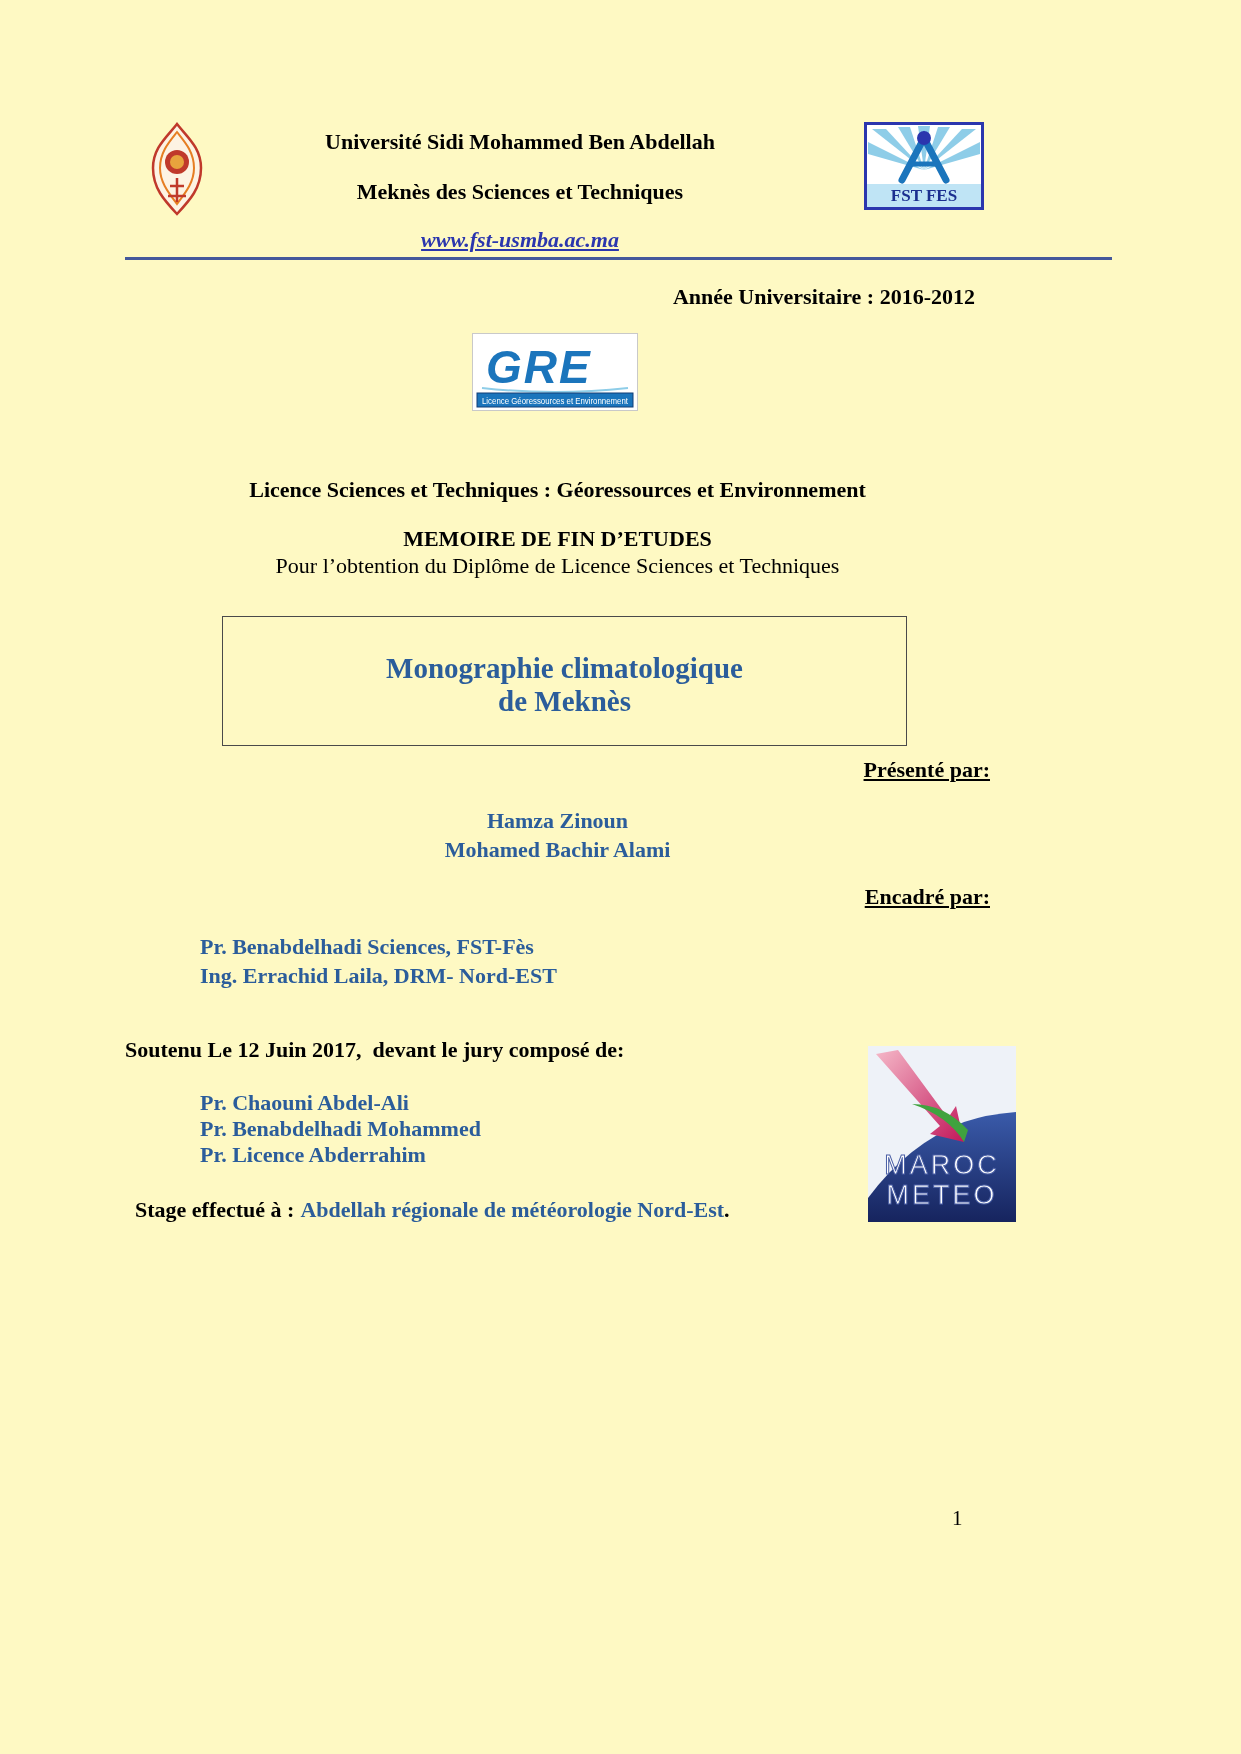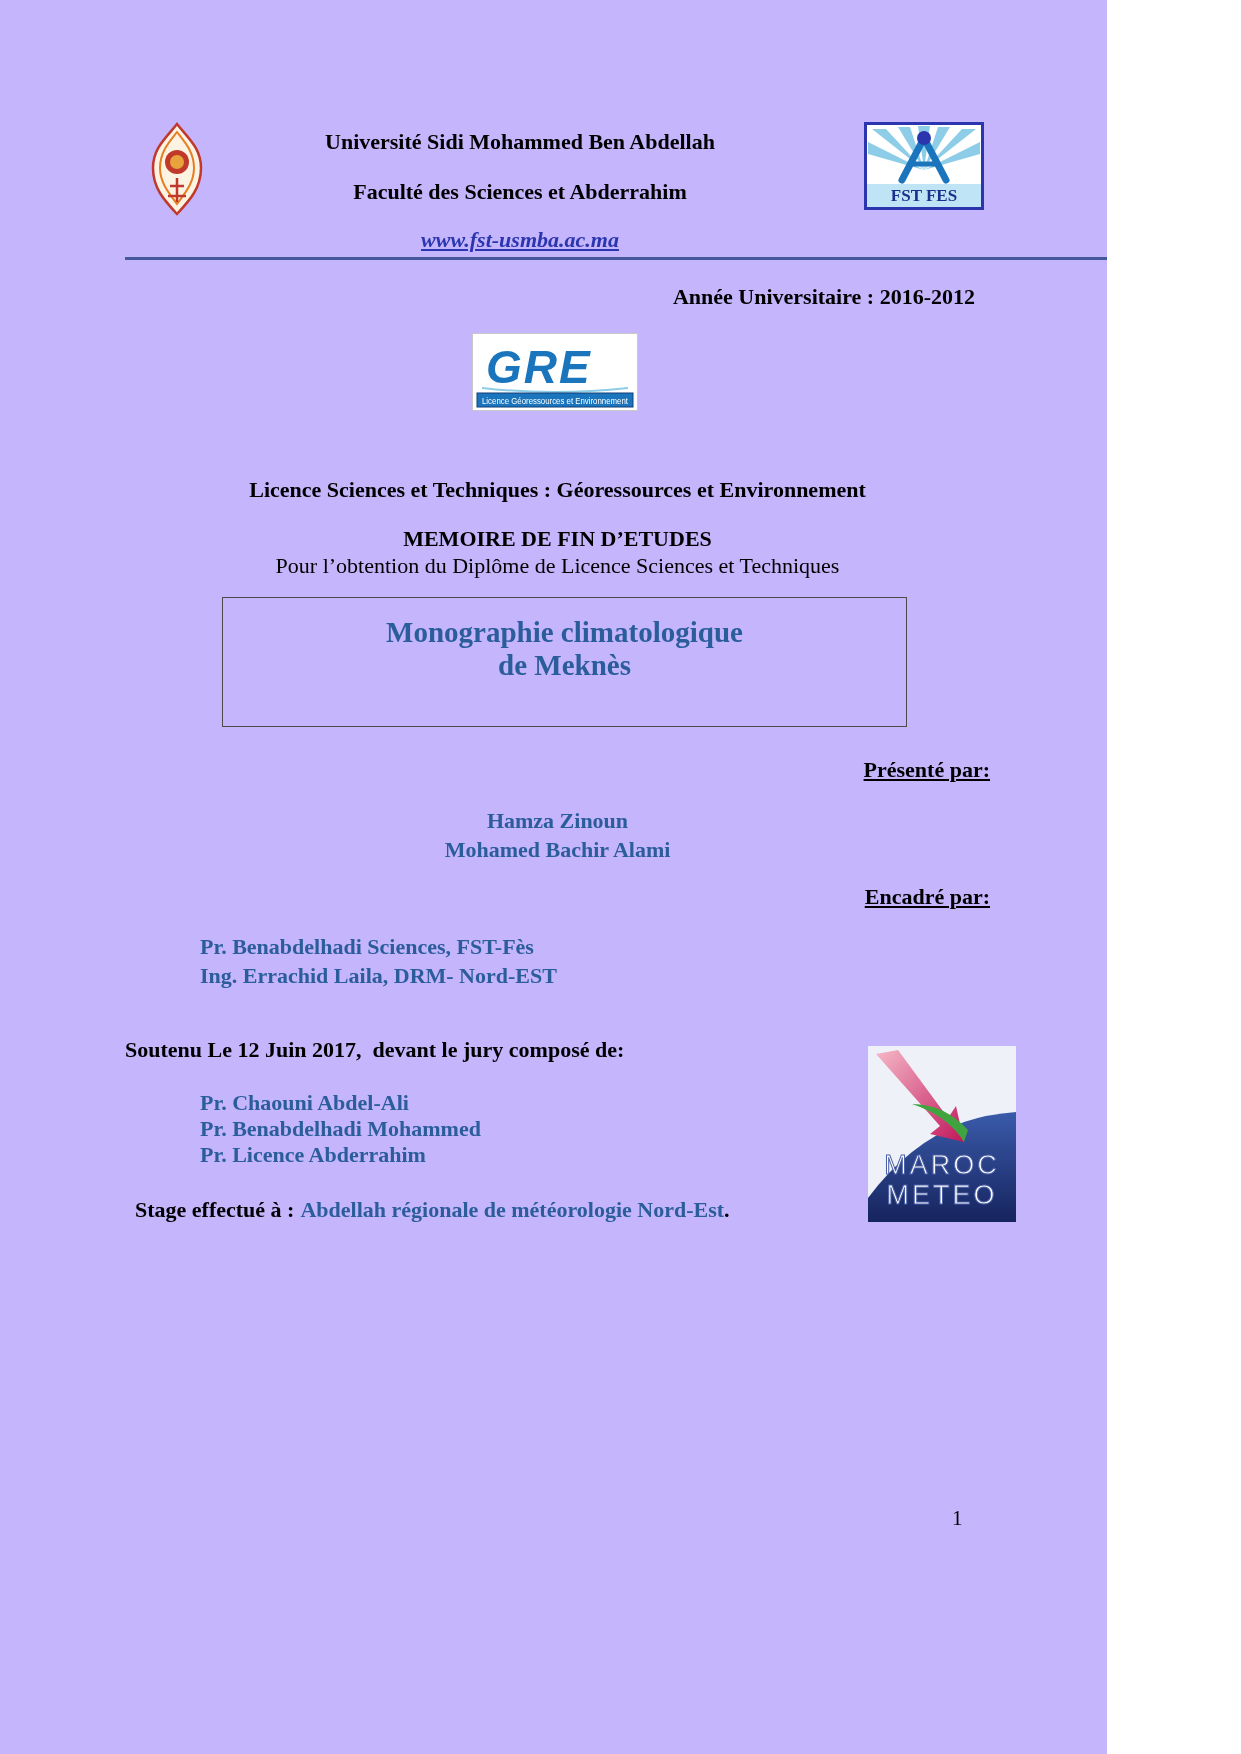--- a/index.html
+++ b/index.html
@@ -1,21 +1,21 @@
 <!DOCTYPE html>
 <html style="--accent: #2B5D9B; --link: #2B36AE; --rule: #44589B;"><head>
 <meta charset="utf-8">
 <style>
   * { margin:0; padding:0; box-sizing:border-box; }
   html,body { background:#ffffff; }
   .page {
     position:relative;
-    width:1107px;
+    width:1241px;
     height:1754px;
-    background:#c4b5fd;
+    background:#fef9c3;
     font-family:"Liberation Serif", serif;
     color:#000000;
     overflow:hidden;
   }
   .abs { position:absolute; }
   .blue { color:var(--accent); }
 
   
   .univ-logo { left:146px; top:122px; }
   .header-text { left:190px; top:128px; width:660px; text-align:center; font-size:22px; }
@@ -34,23 +34,23 @@
   .annee { left:125px; top:284px; width:850px; text-align:right; font-weight:bold; font-size:22px; }
   .gre-logo { left:472px; top:333px; }
 
   
   .content { left:125px; top:0; width:865px; height:1754px; }
   .content > div { position:absolute; width:100%; font-size:22px; }
   .program   { top:477px; font-weight:bold; text-align:center; }
   .memoire   { top:526px; font-weight:bold; text-align:center; }
   .memoire-sub { top:553px; text-align:center; }
   .title-box {
-    top:597px; left:97px; width:685px !important; height:130px;
+    top:616px; left:97px; width:685px !important; height:130px;
     border:1px solid #4a4a4a;
-    padding-top:18px;
+    padding-top:35px;
     text-align:center;
   }
   .thesis-line {
     font-size:29px;
     font-weight:bold;
     color:var(--accent);
     line-height:33px;
   }
   .sec-label { text-align:right; font-weight:bold; }
   .sec-label .u { text-decoration:underline; }
@@ -76,21 +76,21 @@
       <path d="M31 2 C20 16 7 26 7 46 C7 66 18 78 31 92 C44 78 55 66 55 46 C55 26 42 16 31 2 Z" fill="#FDF3E3" stroke="#C0392B" stroke-width="2.5"></path>
       <path d="M31 10 C23 20 14 30 14 46 C14 60 22 70 31 82 C40 70 48 60 48 46 C48 30 39 20 31 10 Z" fill="none" stroke="#E67E22" stroke-width="2"></path>
       <circle cx="31" cy="40" r="12" fill="#C0392B"></circle>
       <circle cx="31" cy="40" r="7" fill="#E8A33D"></circle>
       <path d="M31 56 v24 M24 64 h14 M22 74 h18" stroke="#C0392B" stroke-width="2.5" fill="none"></path>
     </svg>
   </div>
 
   <div class="abs header-text">
     <div class="header-line">Université Sidi Mohammed Ben Abdellah</div>
-    <div class="header-line">Faculté des Sciences et Abderrahim</div>
+    <div class="header-line">Meknès des Sciences et Techniques</div>
     <div class="site-line">
       <a class="site-link">www.fst-usmba.ac.ma</a>
     </div>
   </div>
 
   <div class="abs fst-logo">
     <svg width="120" height="88" viewBox="0 0 120 88">
       <rect x="1.5" y="1.5" width="117" height="85" fill="#ffffff" stroke="#2B36AE" stroke-width="3"></rect>
       <g fill="#8ECDE8">
         <polygon points="60,48 8,7 22,7"></polygon>

